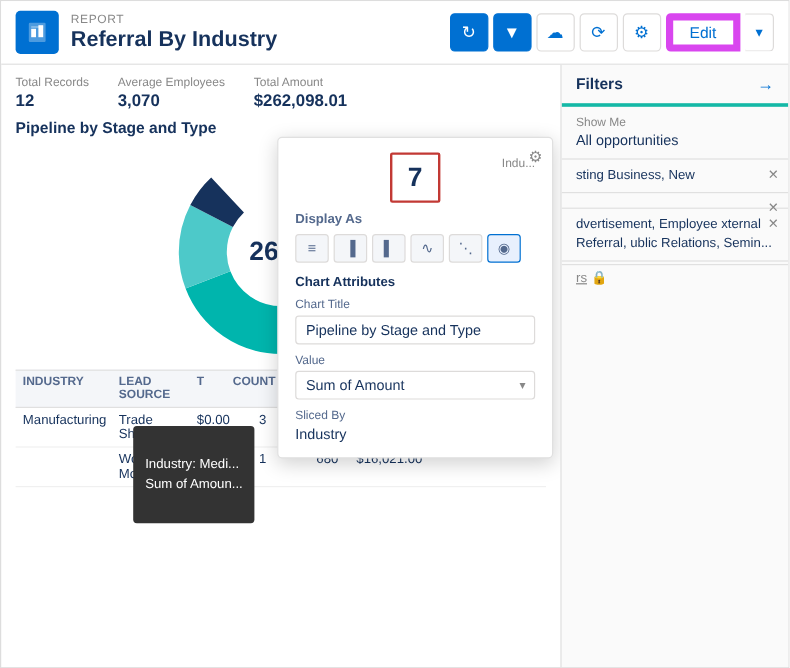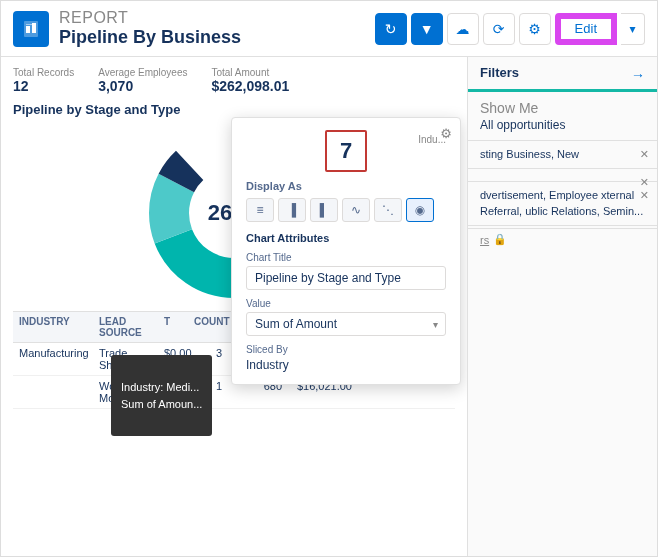--- a/index.html
+++ b/index.html
@@ -6,21 +6,21 @@
     body { font-family: 'Segoe UI', Arial, sans-serif; font-size: 12px; background: #f3f3f3; width: 658px; height: 557px; overflow: hidden; }
     
     .main-container { width: 658px; height: 557px; background: #fff; border: 1px solid #ddd; display: flex; flex-direction: column; }
     
     
     .header { background: #fff; border-bottom: 1px solid #e0e0e0; padding: 8px 12px; display: flex; align-items: center; justify-content: space-between; min-height: 52px; }
     .header-left { display: flex; align-items: center; gap: 10px; }
     .report-icon { width: 36px; height: 36px; background: #0070d2; border-radius: 4px; display: flex; align-items: center; justify-content: center; }
     .report-icon svg { width: 20px; height: 20px; fill: white; }
     .header-title-block { display: flex; flex-direction: column; }
-    .report-label { font-size: 16px; color: #888; text-transform: uppercase; letter-spacing: 0.5px; }
+    .report-label { font-size: 10px; color: #888; text-transform: uppercase; letter-spacing: 0.5px; }
     .report-title { font-size: 18px; font-weight: 600; color: #16325c; }
     .header-actions { display: flex; align-items: center; gap: 4px; }
     .icon-btn { width: 32px; height: 32px; border: 1px solid #dddbda; border-radius: 4px; background: #fff; cursor: pointer; display: flex; align-items: center; justify-content: center; color: #0070d2; font-size: 14px; }
     .icon-btn.active { background: #0070d2; color: white; border-color: #0070d2; }
     .edit-btn { height: 32px; padding: 0 14px; background: #fff; border: 6px solid #d946ef; border-radius: 4px 0 0 4px; cursor: pointer; font-size: 13px; color: #0070d2; font-weight: 500; }
     .edit-dropdown { width: 24px; height: 32px; background: #fff; border: 1px solid #dddbda; border-left: none; border-radius: 0 4px 4px 0; cursor: pointer; display: flex; align-items: center; justify-content: center; color: #0070d2; }
     
     
     .content-area { display: flex; flex: 1; overflow: hidden; }
     
@@ -56,21 +56,21 @@
     .tooltip-overlay { position: absolute; bottom: 120px; left: 110px; background: #333; color: white; padding: 24px 10px; border-radius: 3px; font-size: 11px; line-height: 1.5; z-index: 10; white-space: nowrap; }
     
     
     .right-panel { width: 190px; border-left: 1px solid #e0e0e0; background: #fafafa; display: flex; flex-direction: column; overflow: hidden; }
     
     .filters-header { display: flex; justify-content: space-between; padding: 8px 12px; border-bottom: 3px solid #14b8a6; }
     .filters-title { font-size: 13px; font-weight: 600; color: #16325c; }
     .filters-arrow { color: #0070d2; font-size: 14px; cursor: pointer; }
     
     .show-me-section { padding: 8px 12px; border-bottom: 1px solid #e0e0e0; }
-    .show-me-label { font-size: 14px; color: #888; margin-bottom: 2px; }
+    .show-me-label { font-size: 10px; color: #888; margin-bottom: 2px; }
     .show-me-value { font-size: 12px; color: #16325c; }
     
     .filter-items { flex: 1; overflow-y: auto; }
     .filter-item { padding: 6px 12px; border-bottom: 1px solid #e0e0e0; position: relative; font-size: 11px; color: #16325c; line-height: 1.4; }
     .filter-item .close-x { position: absolute; right: 8px; top: 6px; color: #888; cursor: pointer; font-size: 11px; }
     
     .stage-filter { padding: 6px 12px; border-top: 1px solid #e0e0e0; margin-top: 4px; }
     .stage-filter-row { display: flex; align-items: center; gap: 4px; font-size: 11px; color: #16325c; }
     
     
@@ -108,21 +108,21 @@
       <div class="report-icon">
         <svg viewBox="0 0 20 20">
           <rect x="3" y="2" width="14" height="16" rx="1" fill="white" opacity="0.3"></rect>
           <rect x="5" y="7" width="4" height="7" fill="white"></rect>
           <rect x="11" y="4" width="4" height="10" fill="white"></rect>
           <rect x="5" y="5" width="10" height="1" fill="white" opacity="0.5"></rect>
         </svg>
       </div>
       <div class="header-title-block">
         <span class="report-label">REPORT</span>
-        <span class="report-title">Pipeline By Business</span>
+        <span class="report-title">Referral By Industry</span>
       </div>
     </div>
     <div class="header-actions">
       <button class="icon-btn active" title="Refresh">↻</button>
       <button class="icon-btn active" title="Filter" style="background:#0070d2; color:white;">▼</button>
       <button class="icon-btn" title="Cloud">☁</button>
       <button class="icon-btn" title="Reload">⟳</button>
       <button class="icon-btn" title="Settings">⚙</button>
       <button class="edit-btn">Edit</button>
       <div class="edit-dropdown">▾</div>

